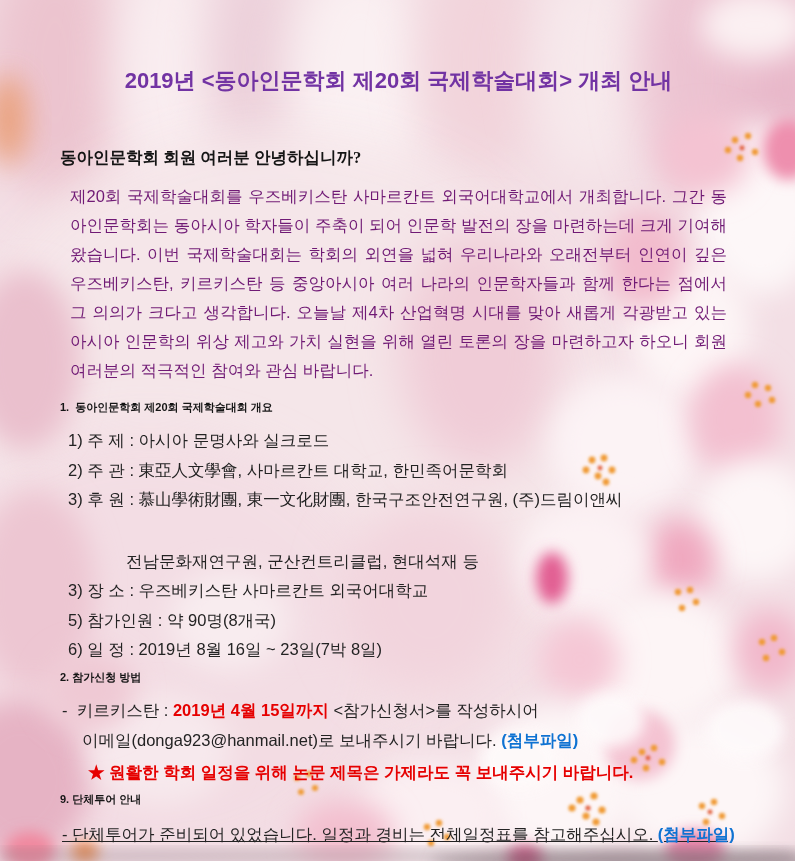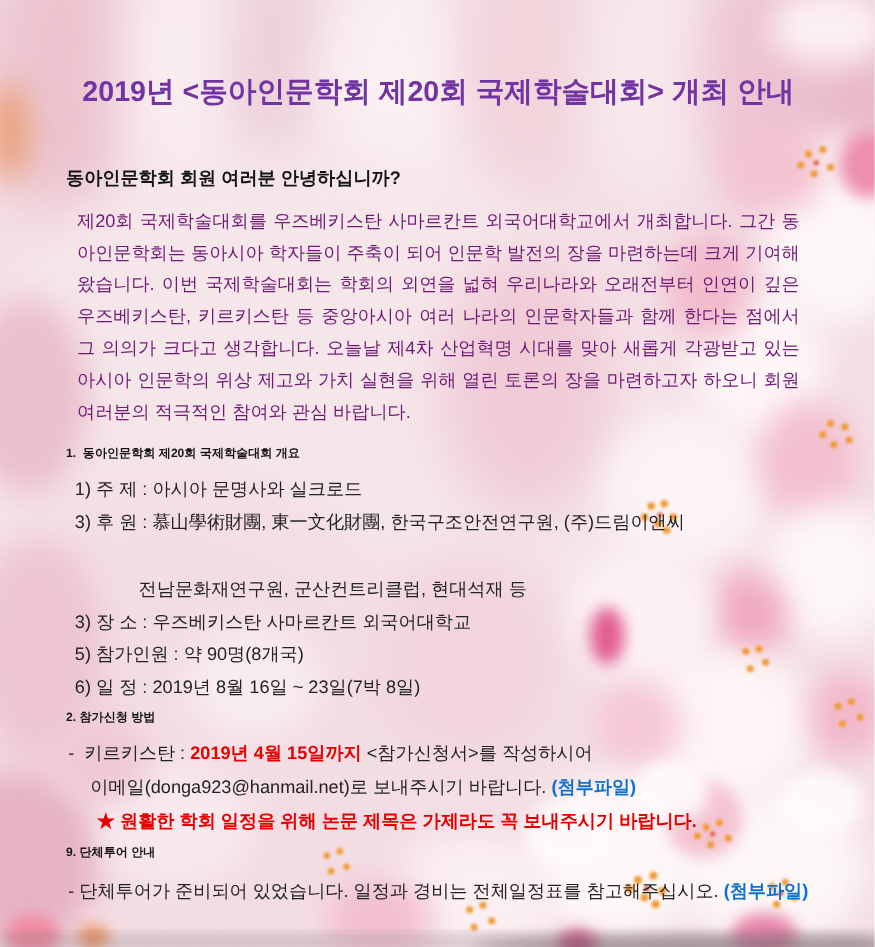--- a/index.html
+++ b/index.html
@@ -9,26 +9,26 @@
   }
   .bg { position:absolute; inset:0; }
   .bg svg { display:block; width:795px; height:861px; }
 
   .content {
     position:absolute; inset:0; padding:0 58px 0 60px;
     color:#1e1e1e; font-size:16.5px;
   }
   .title {
     margin:66px 0 0 0; text-align:center;
-    font-size:26px; font-weight:bold; color:#7233A3;
+    font-size:22px; font-weight:bold; color:#7233A3;
     white-space:nowrap;
   }
   .greeting {
     margin:47px 0 0 0; font-weight:bold; color:#141414;
-    line-height:29px; white-space:pre-wrap;
+    line-height:29px; white-space:pre-wrap;font-family:Liberation Serif, serif;
   }
   .intro {
     margin:10px; line-height:29px; text-align:justify;
     word-break:break-all; color:#701a75;
   }
   h2.sec {
     margin:0; font-size:11px; font-weight:bold; color:#151515;
     line-height:24px; white-space:pre-wrap;
   }
   .s1 { margin-top:24px; }
@@ -39,21 +39,21 @@
   .item {
     padding-left:8px; line-height:29.5px; white-space:pre-wrap; color:#232323;
   }
   .item.cont { padding-left:66px;margin-top:32px; }
   .line {
     margin:0; line-height:30.5px; white-space:pre-wrap; color:#232323;
   }
   .apply-line { margin-top:6px; padding-left:2px; }
   .email-line { padding-left:22px; }
   .notice-line { padding-left:28px; margin-top:1px; }
-  .tour-line { margin-top:8px; padding-left:2px; }
+  .tour-line { margin-top:8px; padding-left:2px;text-decoration:underline; }
   .red  { color:#E60000; font-weight:bold; }
   .blue { color:#0E72D2; font-weight:bold; cursor:pointer; }
 </style>
 </head>
 <body>
 
 <div class="page">
 
   <div class="bg">
     <svg viewBox="0 0 795 861" preserveAspectRatio="none">
@@ -188,20 +188,21 @@
   <div class="content">
 
     <h1 class="title">2019년 &lt;동아인문학회 제20회 국제학술대회&gt; 개최 안내</h1>
 
     <p class="greeting">동아인문학회 회원 여러분 안녕하십니까?</p>
     <p class="intro">제20회 국제학술대회를 우즈베키스탄 사마르칸트 외국어대학교에서 개최합니다. 그간 동아인문학회는 동아시아 학자들이 주축이 되어 인문학 발전의 장을 마련하는데 크게 기여해 왔습니다. 이번 국제학술대회는 학회의 외연을 넓혀 우리나라와 오래전부터 인연이 깊은 우즈베키스탄, 키르키스탄 등 중앙아시아 여러 나라의 인문학자들과 함께 한다는 점에서 그 의의가 크다고 생각합니다.  오늘날 제4차 산업혁명 시대를 맞아 새롭게 각광받고 있는 아시아 인문학의 위상 제고와 가치 실현을 위해 열린 토론의 장을 마련하고자 하오니 회원 여러분의 적극적인 참여와 관심 바랍니다.</p>
 
     <h2 class="sec s1">1.  동아인문학회 제20회 국제학술대회 개요</h2>
     <div class="list">
       <div class="item">1) 주 제 : 아시아 문명사와 실크로드</div>
+      <div class="item">2) 주 관 : 東亞人文學會, 사마르칸트 대학교, 한민족어문학회</div>
       <div class="item">3) 후 원 : 慕山學術財團, 東一文化財團, 한국구조안전연구원, (주)드림이앤씨</div>
       <div class="item cont">전남문화재연구원, 군산컨트리클럽, 현대석재 등</div>
       <div class="item">3) 장 소 : 우즈베키스탄 사마르칸트 외국어대학교</div>
       <div class="item">5) 참가인원 : 약 90명(8개국)</div>
       <div class="item">6) 일 정 : 2019년 8월 16일 ~ 23일(7박 8일)</div>
     </div>
 
     <h2 class="sec s2">2. 참가신청 방법</h2>
     <p class="line apply-line"><span>-  키르키스탄 : </span><span class="red">2019년 4월 15일까지</span><span> &lt;참가신청서&gt;를 작성하시어</span></p>
     <p class="line email-line"><span>이메일(donga923@hanmail.net)로 보내주시기 바랍니다. </span><span class="blue">(첨부파일)</span></p>

